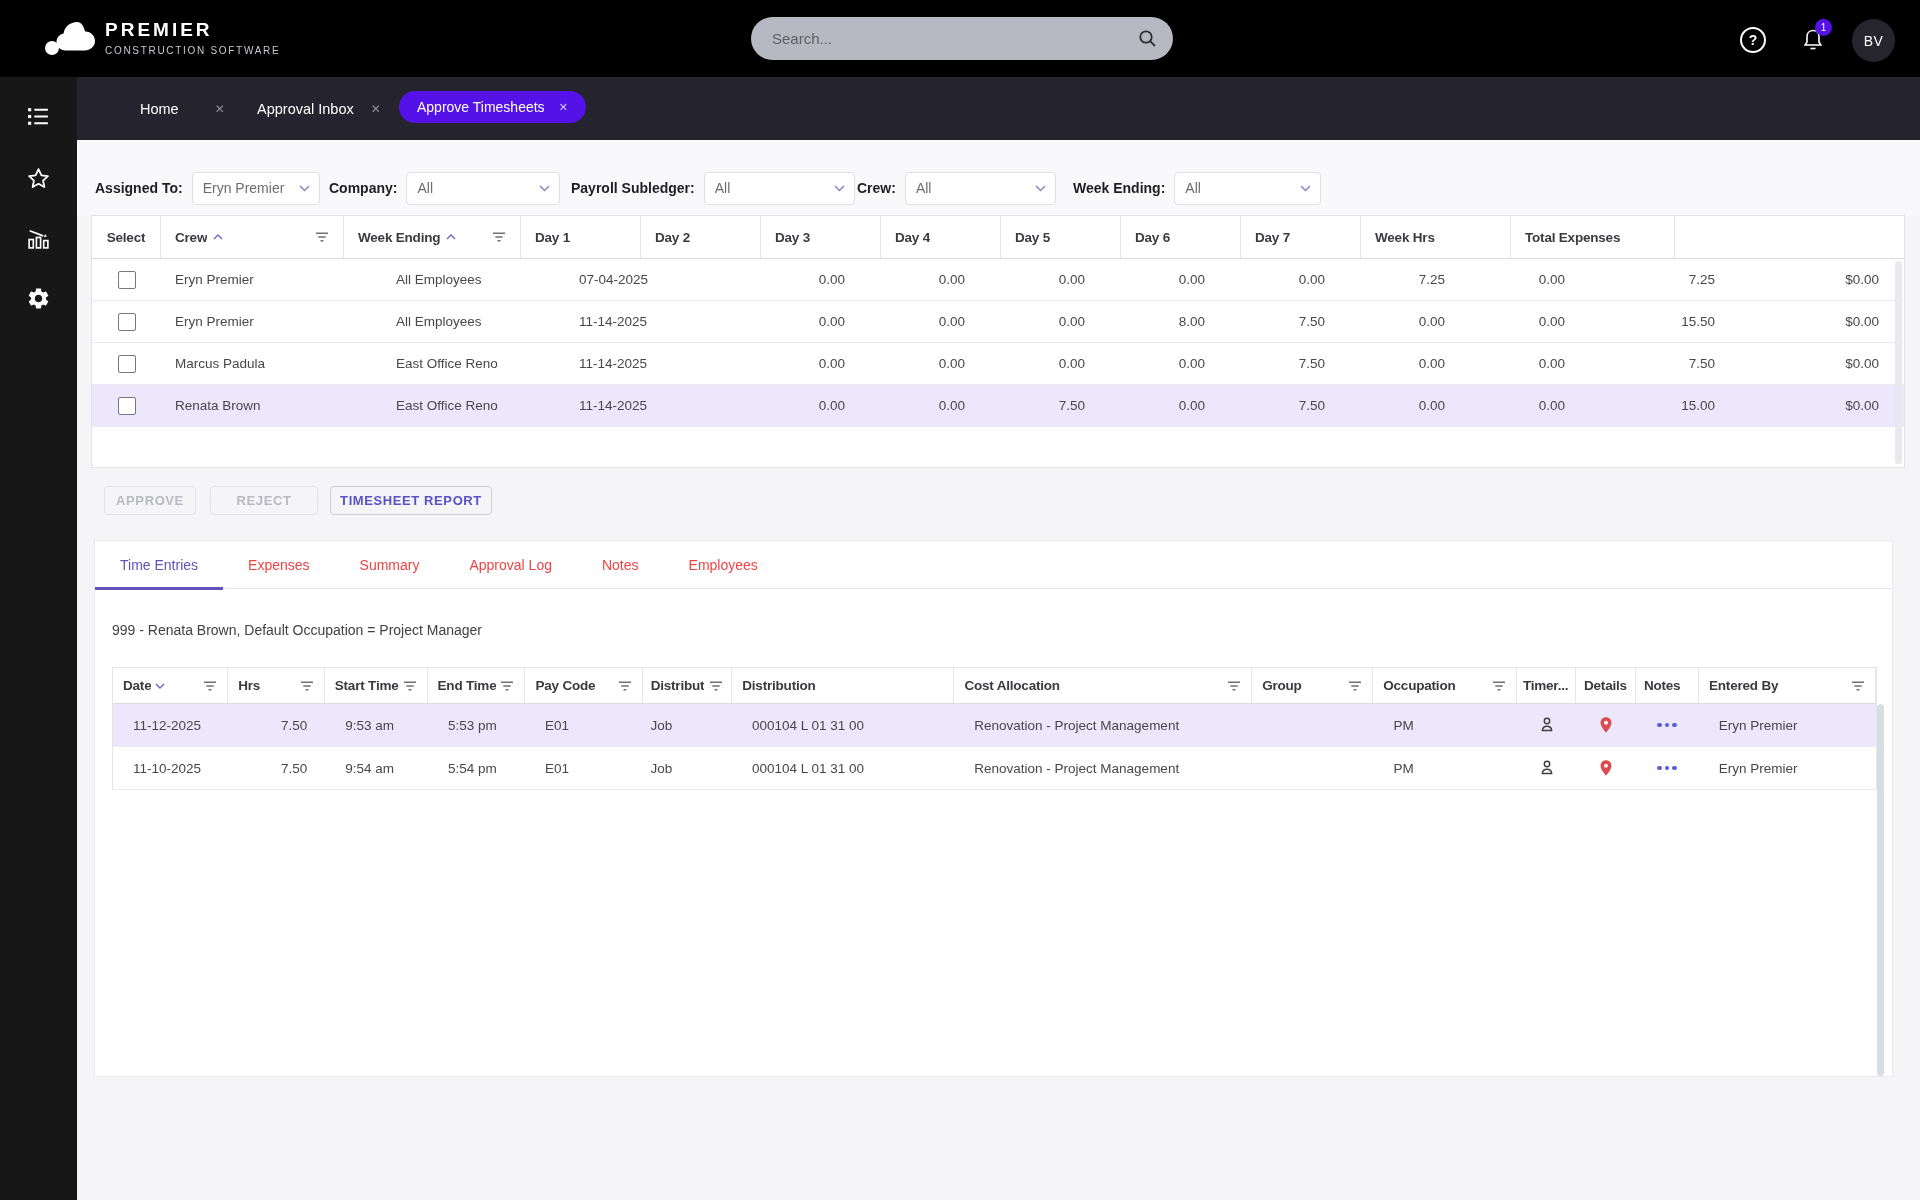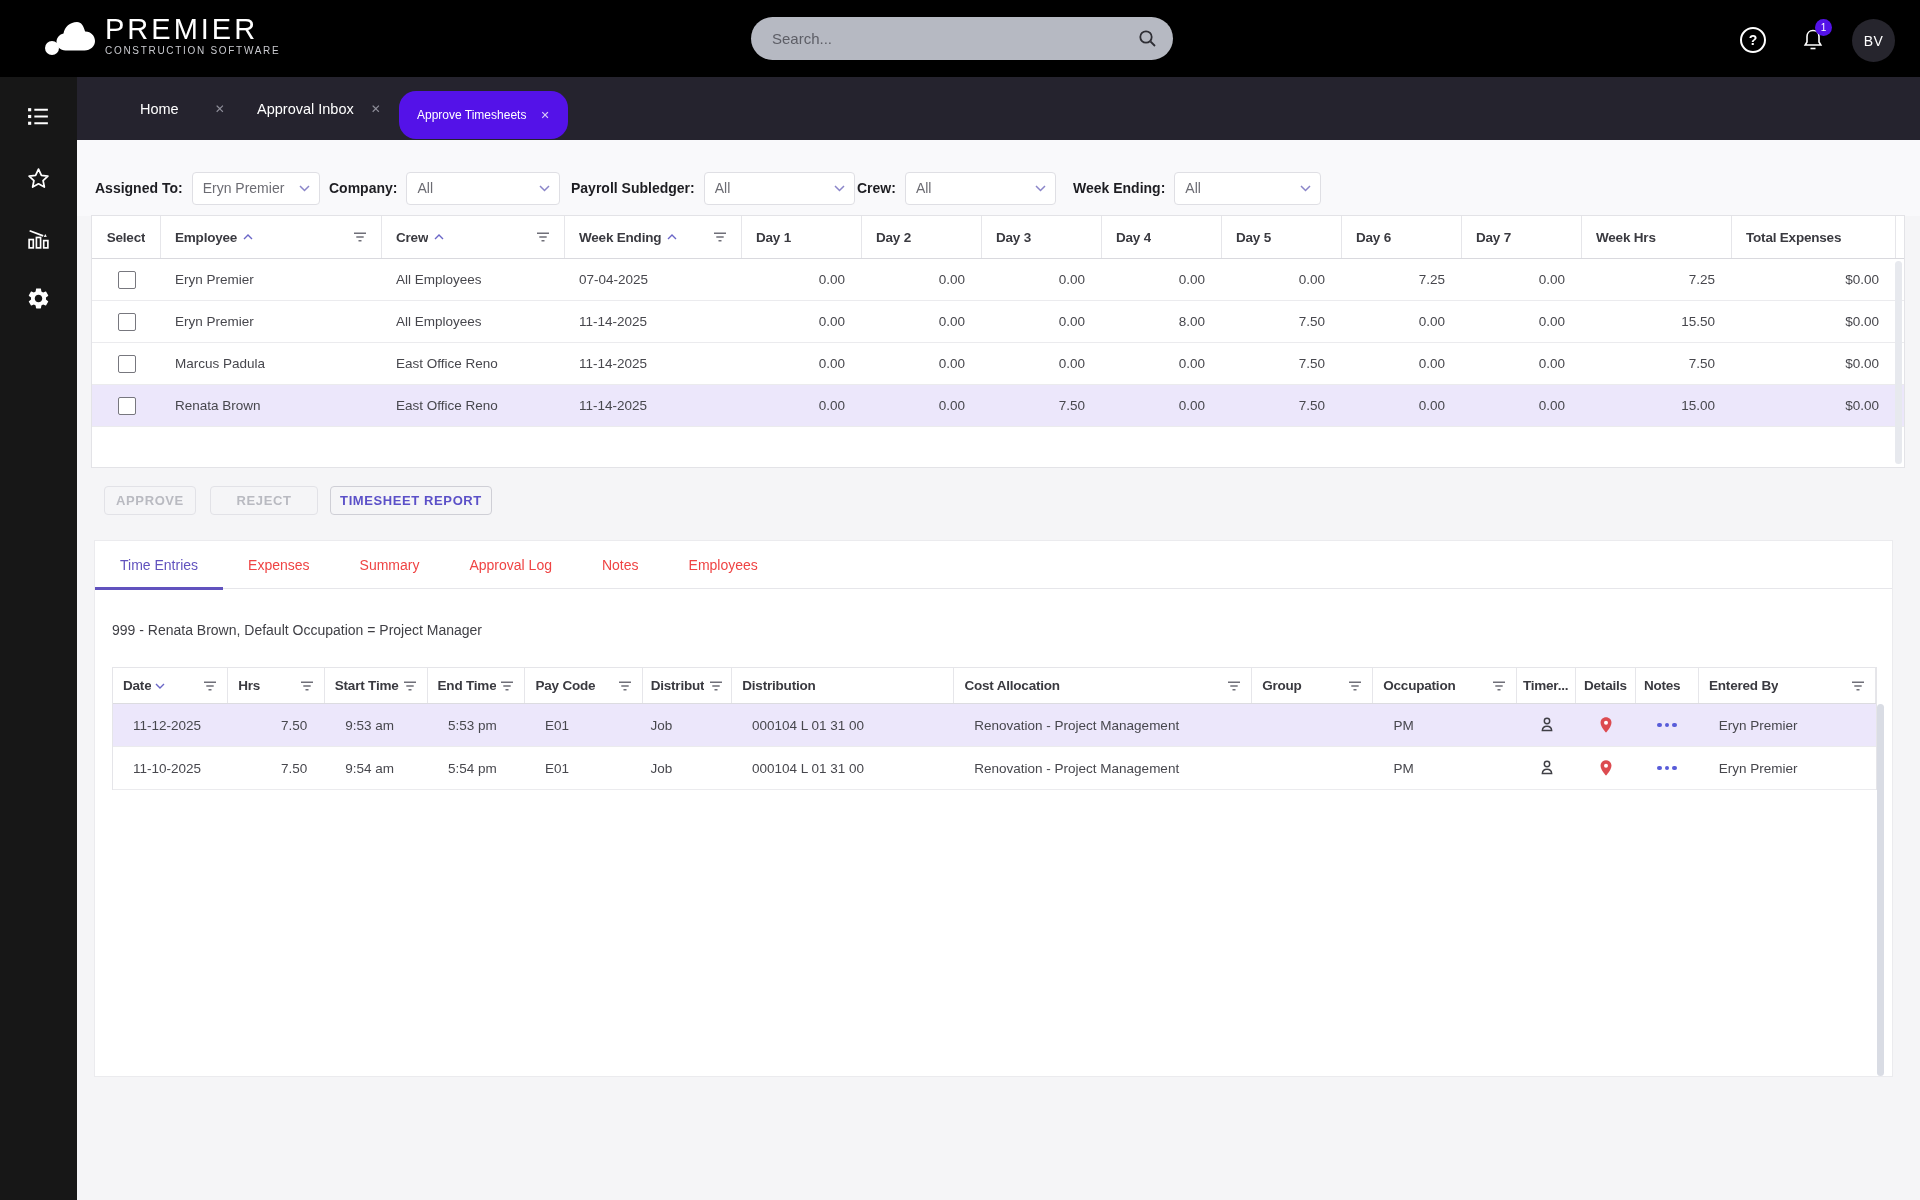--- a/index.html
+++ b/index.html
@@ -2,39 +2,39 @@
 <html><head>
 <meta charset="utf-8">
 <style>
 *{margin:0;padding:0;box-sizing:border-box}
 body{width:1920px;height:1200px;font-family:"Liberation Sans",sans-serif;background:#f5f5f7;overflow:hidden;position:relative}
 svg{display:block}
 
 .topbar{position:absolute;left:0;top:0;width:1920px;height:77px;background:#000}
 .logo{position:absolute;left:44px;top:15px;display:flex}
 .logo-text{margin-left:5px}
-.logo-title{color:#fff;font-size:29px;letter-spacing:3px;font-weight:400;line-height:29px}
+.logo-title{color:#fff;font-size:19px;letter-spacing:3px;font-weight:700;line-height:29px}
 .logo-sub{color:#c9cacf;font-size:10px;letter-spacing:1.7px;margin-top:1px}
 .search{position:absolute;left:751px;top:17px;width:422px;height:43px;background:#b6b9c2;border-radius:22px;display:flex;align-items:center;padding:0 16px 0 21px}
 .search input{flex:1;border:none;outline:none;background:transparent;font-size:15px;color:#3a3a40;font-family:Liberation Sans, sans-serif}
 .search input::placeholder{color:#5d5e66;opacity:1}
 .topicon{position:absolute;top:27px;width:26px;height:26px}
 .help{left:1740px}
 .bell{left:1801px}
 .badge{position:absolute;left:14px;top:-8px;min-width:17px;height:17px;border-radius:9px;background:#5412e8;color:#fff;font-size:10px;display:flex;align-items:center;justify-content:center;padding:0 3px}
 .avatar{position:absolute;left:1852px;top:19px;width:43px;height:43px;border-radius:50%;background:#26252d;color:#fff;font-size:14px;letter-spacing:.5px;display:flex;align-items:center;justify-content:center}
 
 .sidebar{position:absolute;left:0;top:77px;width:77px;height:1123px;background:#171717}
 .sbicon{position:absolute;left:26px;width:25px;height:25px;cursor:pointer}
 
 .tabstrip{position:absolute;left:77px;top:77px;width:1843px;height:63px;background:#25232e}
 .ntab{position:absolute;top:0;height:63px;display:flex;align-items:center;gap:17px;color:#fff;font-size:14.5px}
 .ntab .x{color:#8f8f9a;font-size:12px;cursor:pointer}
 .ntab .x::after{content:"\2715"}
-.pill{position:absolute;left:322px;top:14px;height:48px;padding:0 18px;border-radius:17px;background:#5412e8;display:flex;align-items:center;gap:14px;color:#fff;font-size:12px}
+.pill{position:absolute;left:322px;top:14px;height:32px;padding:0 18px;border-radius:17px;background:#5412e8;display:flex;align-items:center;gap:14px;color:#fff;font-size:14px}
 .pill .x{color:#d9ccf7;font-size:11px;cursor:pointer}
 .pill .x::after{content:"\2715"}
 
 .filterbar{position:absolute;left:77px;top:140px;width:1843px;height:76px;background:#f9f9fb}
 .fgroup{position:absolute;top:0;height:96px;display:flex;align-items:center;gap:9px}
 .flabel{font-size:14px;font-weight:bold;color:#1d1d22}
 .fselect{height:33px;background:#fff;border:1px solid #dfdfe4;border-radius:4px;display:flex;align-items:center;padding:0 9px 0 10px;cursor:pointer}
 .fvalue{flex:1;font-size:14px;color:#6c6c73}
 
 .t1{position:absolute;left:91px;top:215px;width:1814px;height:253px;background:#fff;border:1px solid #e3e3e7}
@@ -208,29 +208,20 @@
         </svg>
     </div>
   </div>
 </div>
 
 <div class="t1">
   <div class="t1h">
     <div class="th c0">
         <span>Select</span>
       </div>
-    <div class="th c1">
-        <span>Employee</span>
-        <svg width="10" height="6" viewBox="0 0 10 6">
-          <path d="M1 5l4-4 4 4" fill="none" stroke="#6a66c7" stroke-width="1.4"></path>
-        </svg>
-        <svg class="mla" width="14" height="12" viewBox="0 0 14 12">
-          <path d="M1 2.2h12M3.3 6h7.4M5.5 9.8h3" stroke="#6f6f78" stroke-width="1.4"></path>
-        </svg>
-      </div>
     <div class="th c2">
         <span>Crew</span>
         <svg width="10" height="6" viewBox="0 0 10 6">
           <path d="M1 5l4-4 4 4" fill="none" stroke="#6a66c7" stroke-width="1.4"></path>
         </svg>
         <svg class="mla" width="14" height="12" viewBox="0 0 14 12">
           <path d="M1 2.2h12M3.3 6h7.4M5.5 9.8h3" stroke="#6f6f78" stroke-width="1.4"></path>
         </svg>
       </div>
     <div class="th c3">

